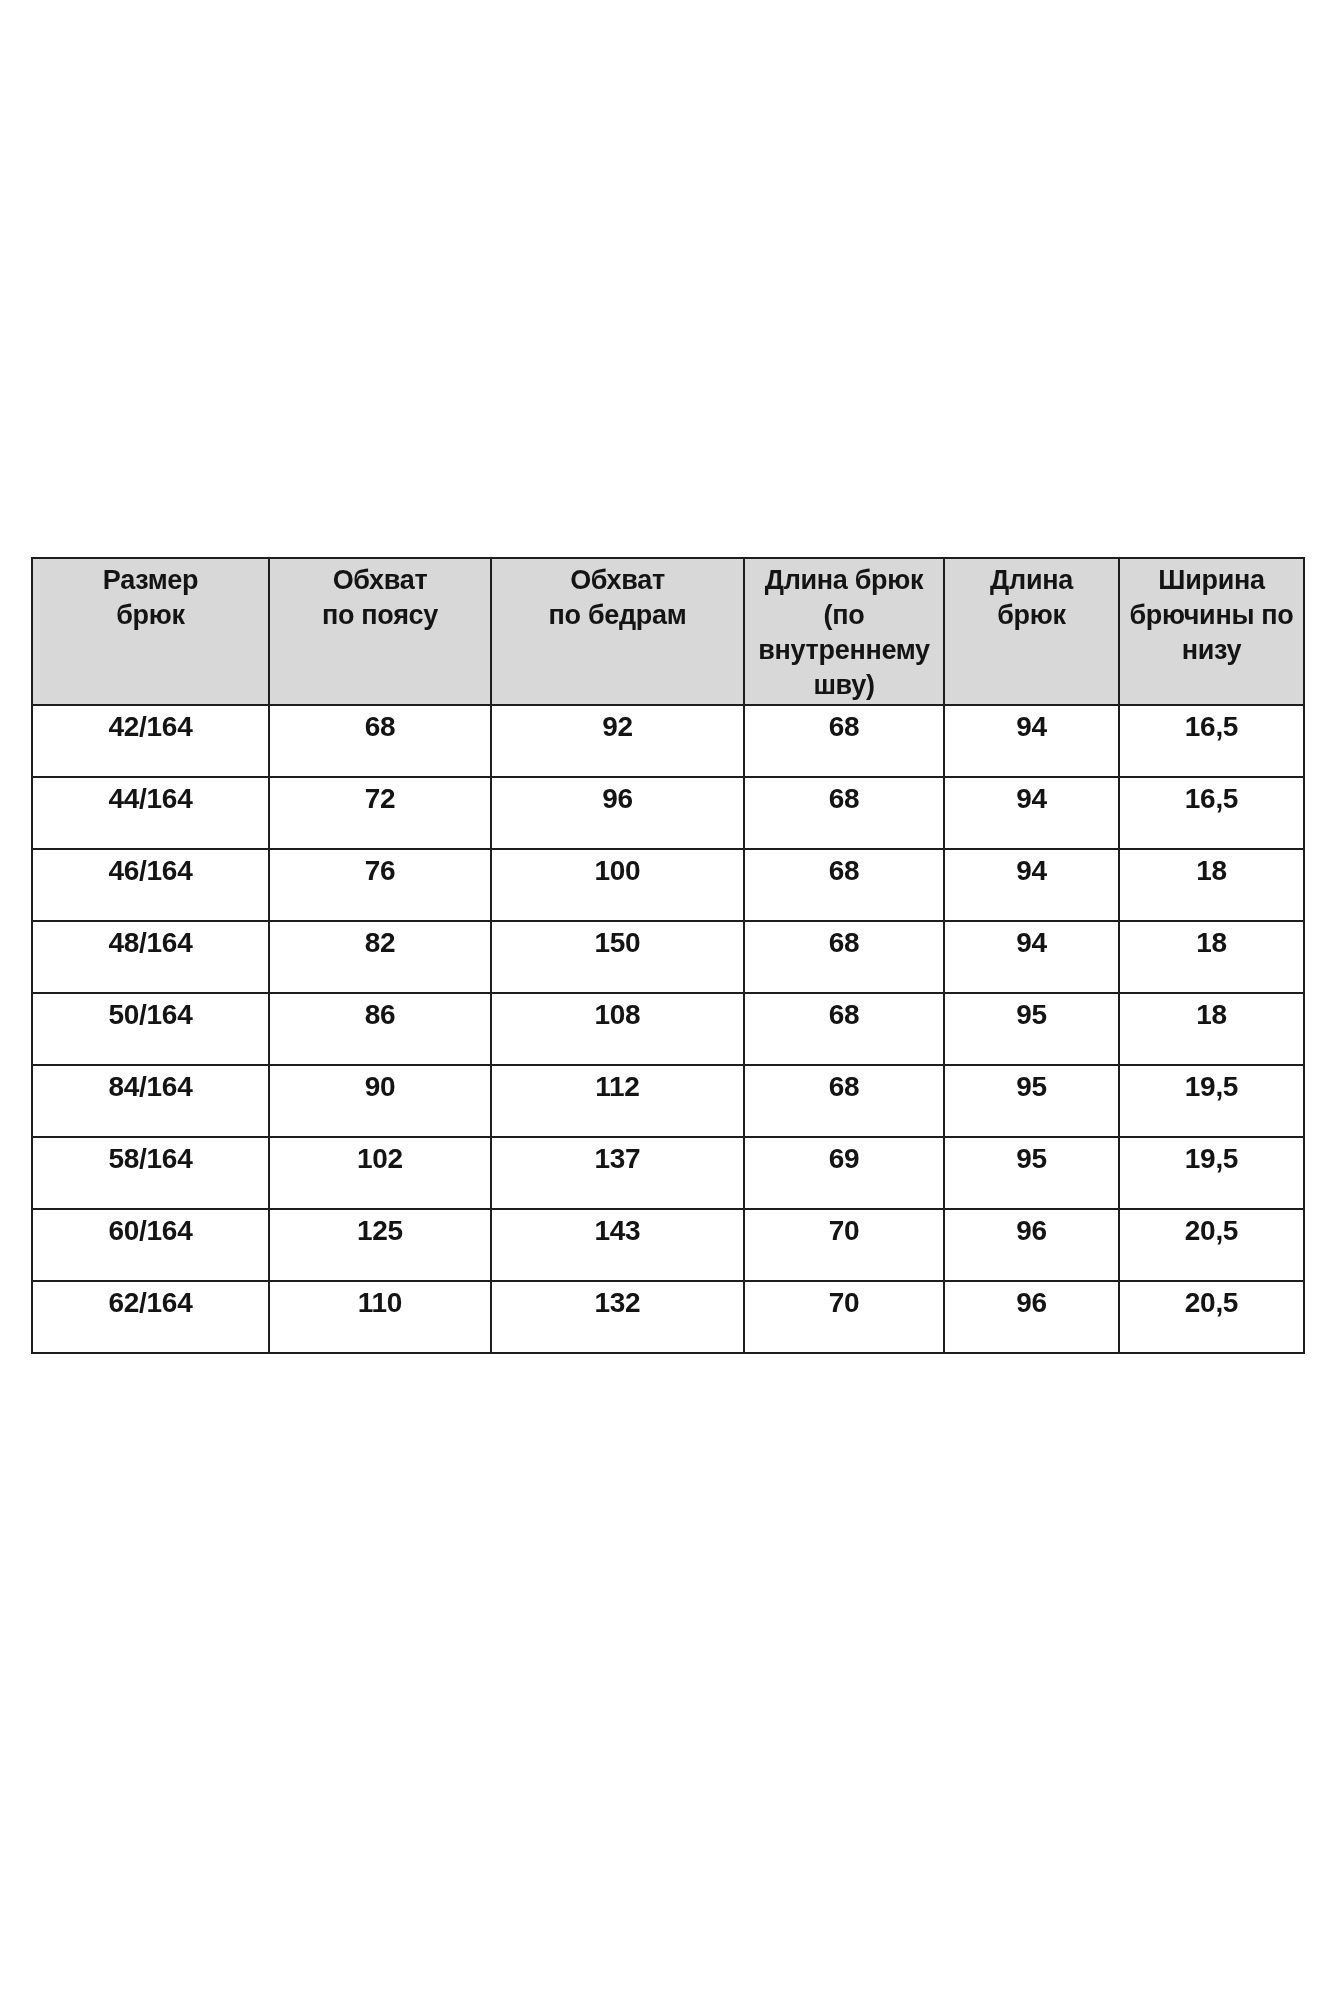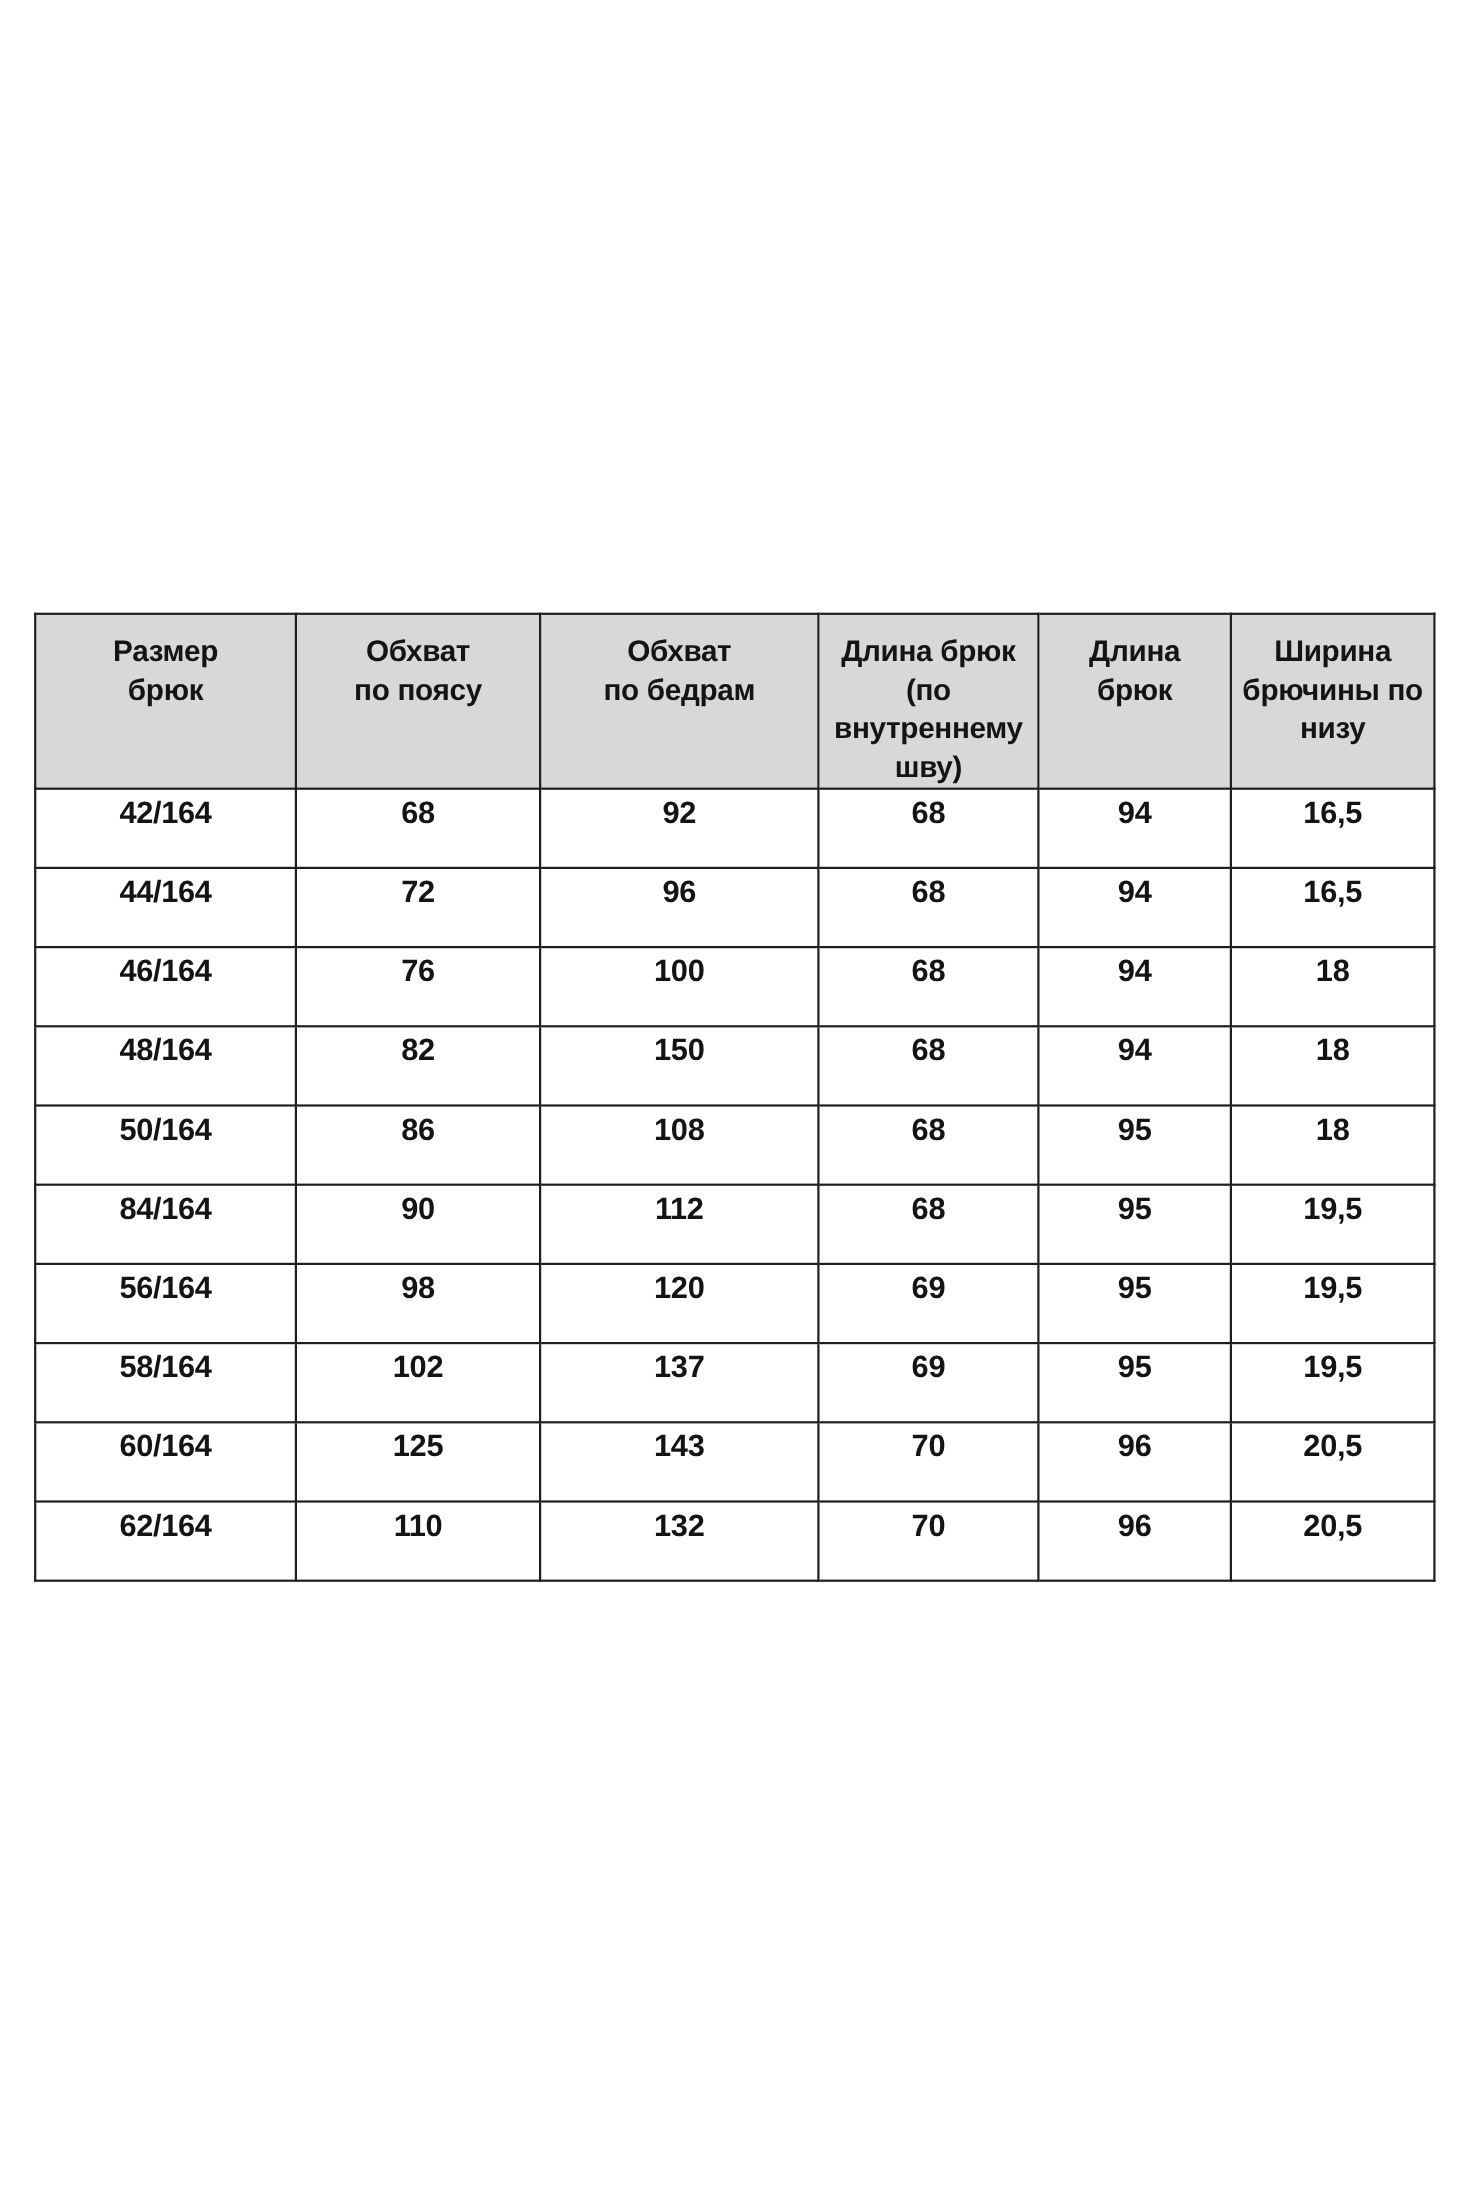--- a/index.html
+++ b/index.html
@@ -27,21 +27,21 @@
     text-align: center;
     vertical-align: top;
     font-weight: 700;
     overflow: hidden;
   }
   table.size-table thead tr { height: 140px; }
   table.size-table thead th {
     background: #d8d8d8;
     font-size: 27px;
     line-height: 35px;
-    padding-top: 16px;
+    padding-top: 4px;
   }
   table.size-table tbody tr { height: 72px; }
   table.size-table tbody td {
     background: #ffffff;
     font-size: 28px;
     line-height: 34px;
     padding-top: 4px;
   }
   col.c1 { width: 237px; }
   col.c2 { width: 222px; }
@@ -116,28 +116,20 @@
         </tr>
         <tr>
           <td>84/164</td>
           <td>90</td>
           <td>112</td>
           <td>68</td>
           <td>95</td>
           <td>19,5</td>
         </tr>
         <tr>
-          <td>56/164</td>
-          <td>98</td>
-          <td>120</td>
-          <td>69</td>
-          <td>95</td>
-          <td>19,5</td>
-        </tr>
-        <tr>
           <td>58/164</td>
           <td>102</td>
           <td>137</td>
           <td>69</td>
           <td>95</td>
           <td>19,5</td>
         </tr>
         <tr>
           <td>60/164</td>
           <td>125</td>

